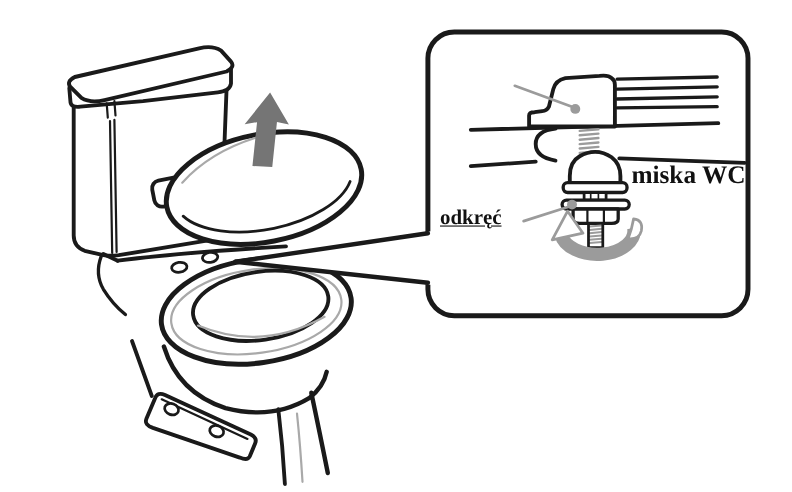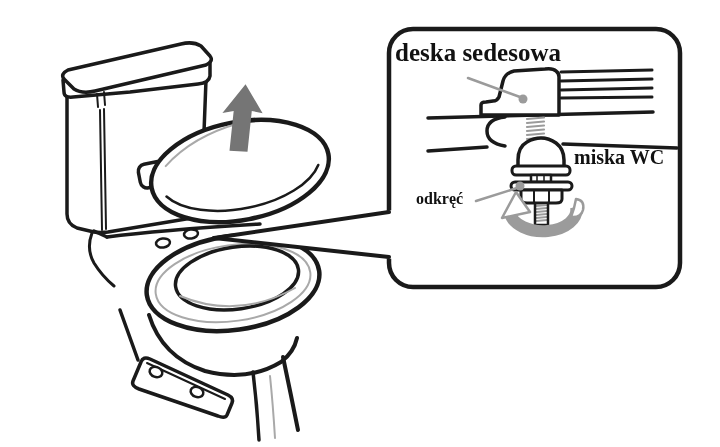--- a/index.html
+++ b/index.html
@@ -6,22 +6,22 @@
   .stage{
     position:relative;width:720px;height:447px;background:#ffffff;
     overflow:hidden;font-family:"Liberation Serif", serif;
   }
   .stage svg{position:absolute;left:0;top:0;}
   .label{
     position:absolute;color:#111;font-weight:700;z-index:5;
     font-family:"Liberation Serif", serif;white-space:nowrap;
   }
   #label-seat{left:395px;top:39px;font-size:25px;}
-  #label-bowl{left:574px;top:146px;font-size:20px;}
-  #label-nut{left:416px;top:186px;font-size:16px;line-height:26px;}
+  #label-bowl{left:574px;top:146px;font-size:23px;}
+  #label-nut{left:400px;top:186px;font-size:19px;line-height:26px;text-decoration:underline;}
 </style>
 </head>
 <body>
 
 <div class="stage">
 
   <svg width="720" height="447" viewBox="0 0 720 447">
     <g fill="none" stroke="#1a1a1a" stroke-width="3.5" stroke-linecap="round" stroke-linejoin="round">
 
       <g>
@@ -152,18 +152,17 @@
 
         <g>
           <polygon points="214,238 393,210 393,259" fill="#fff" stroke="none"></polygon>
           <path d="M214,238 L389,212" stroke-width="4"></path>
           <path d="M214,238 L389,257" stroke-width="4"></path>
         </g>
       </g>
     </g>
   </svg>
 
-  <div class="label" id="label-seat">deska sedesowa</div>
   <div class="label" id="label-bowl">miska WC</div>
   <div class="label" id="label-nut">
     <div>odkręć</div>
   </div>
 </div>
 
 </body></html>

